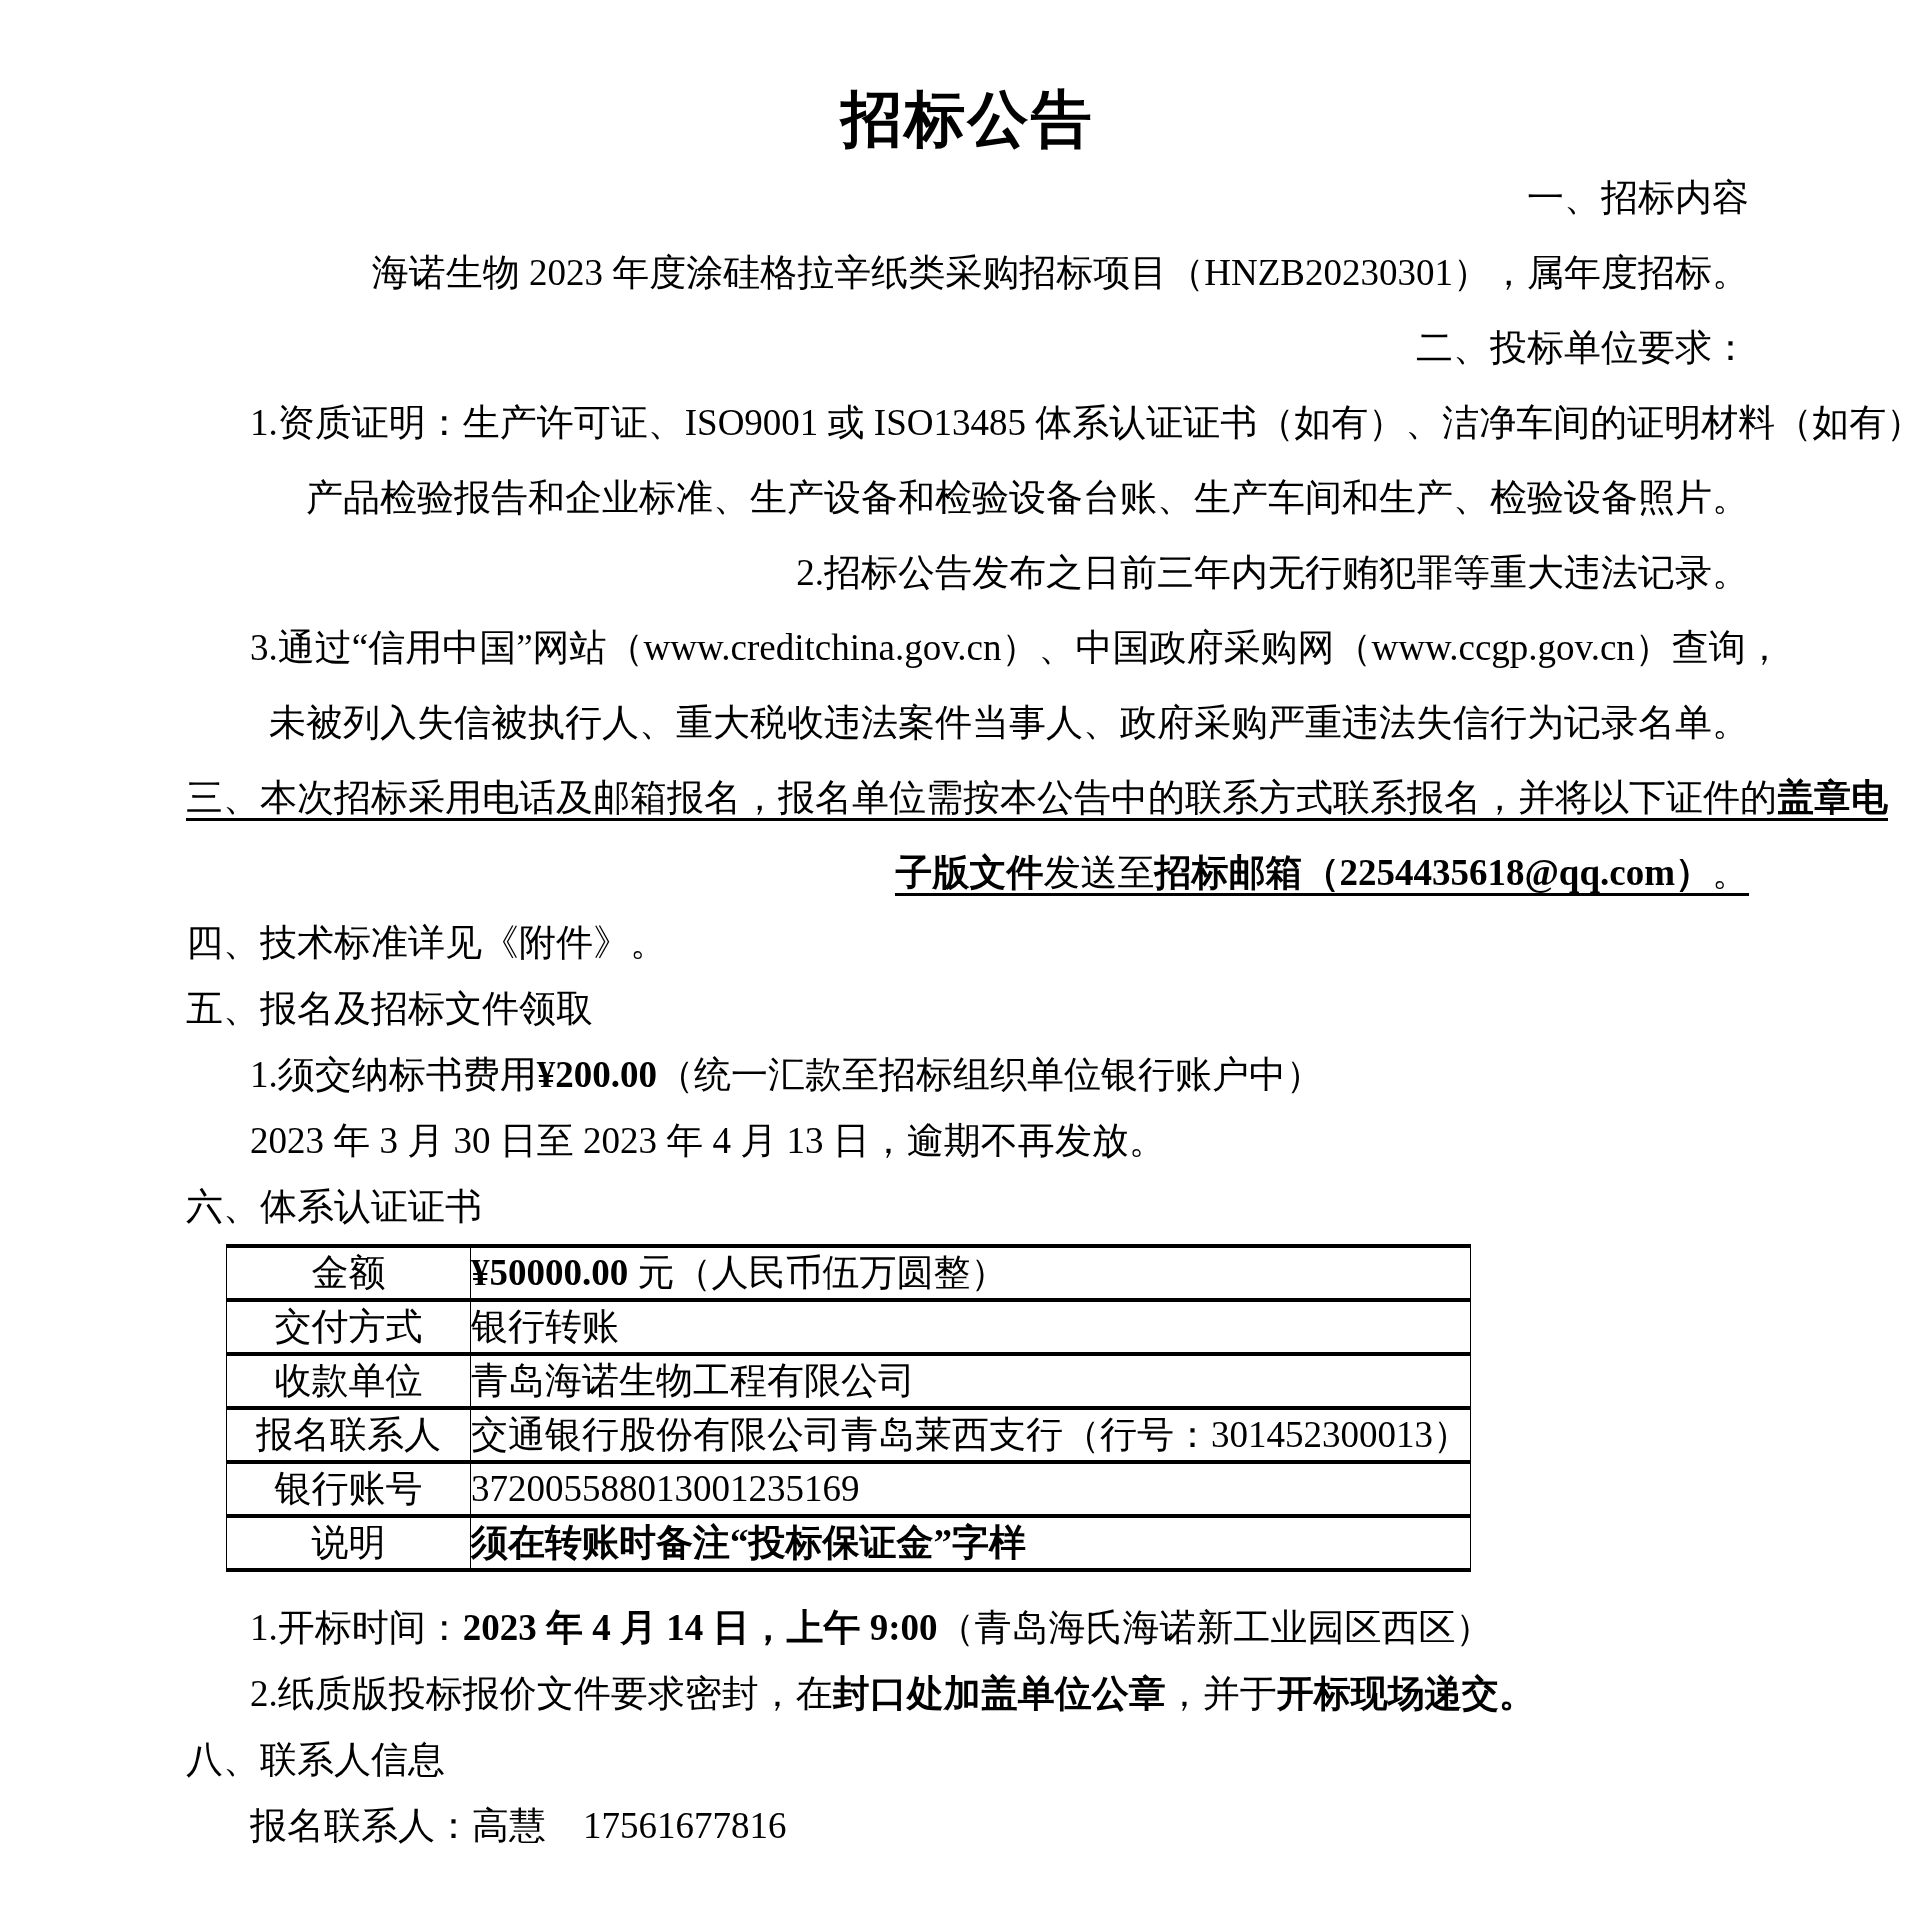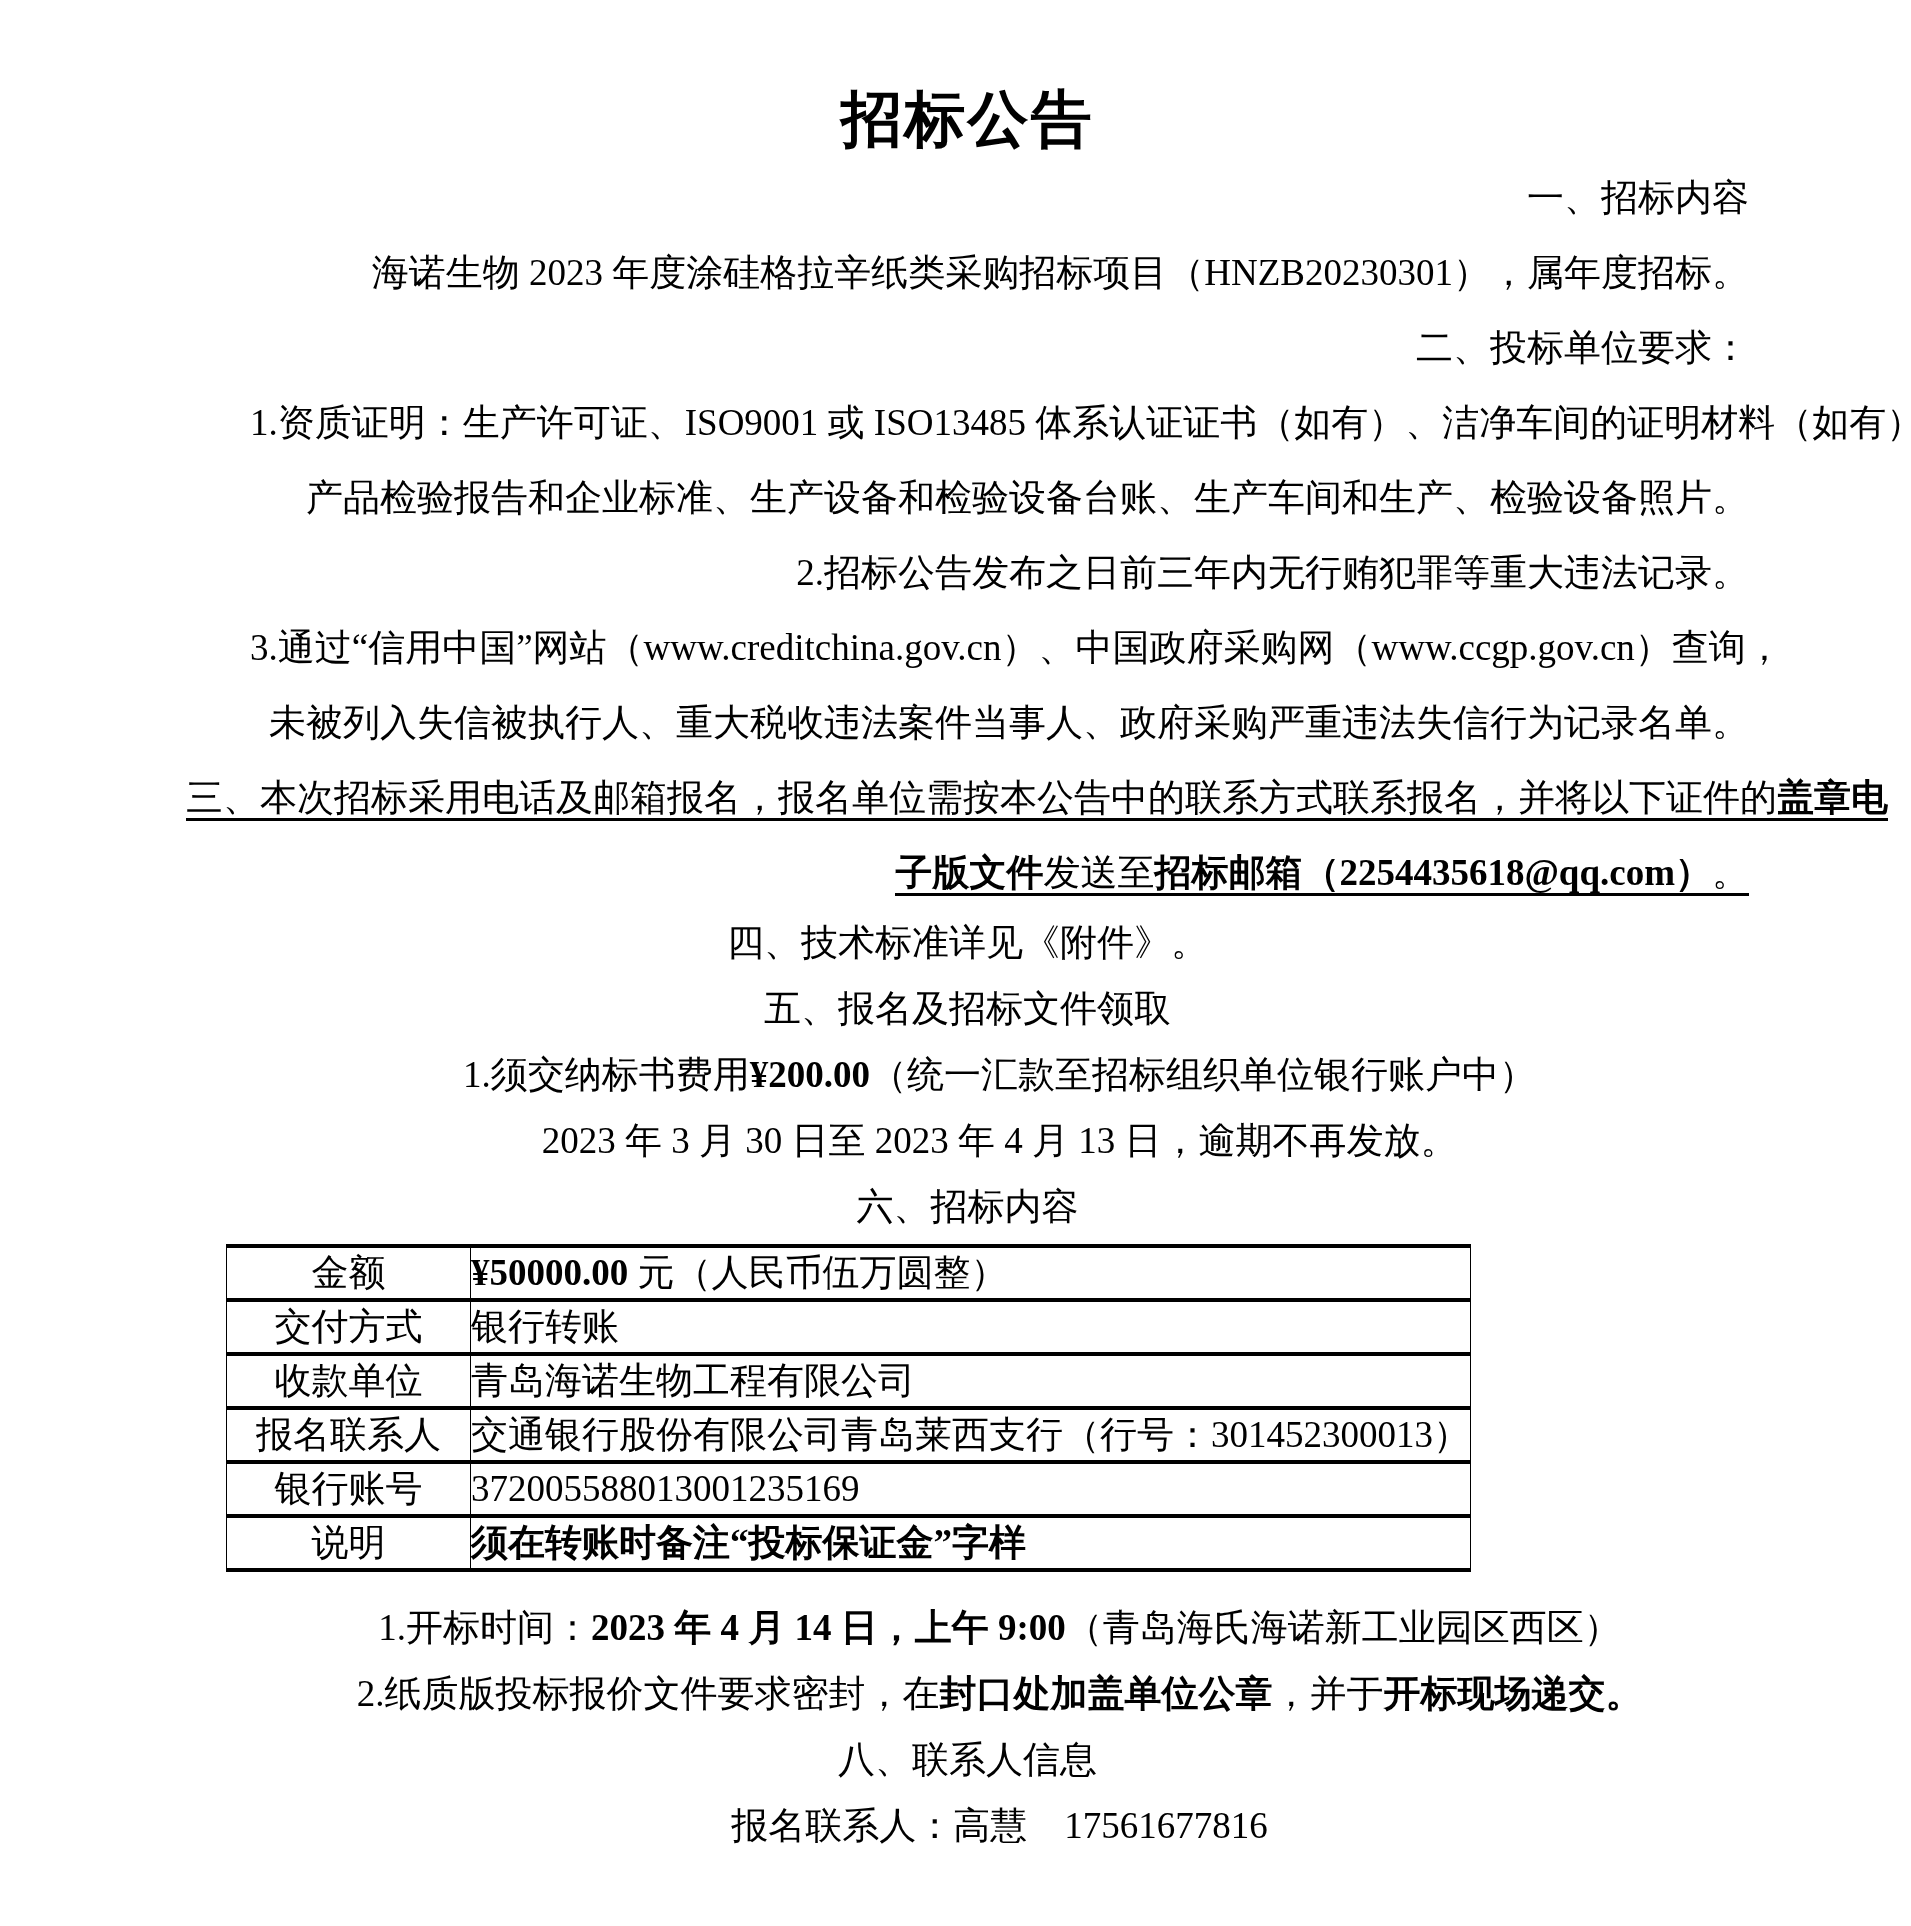--- a/index.html
+++ b/index.html
@@ -30,21 +30,21 @@
     letter-spacing: 2.3px;
   }
   .para {
     margin: 0;
     font-size: 37px;
     white-space: nowrap;
   }
   .para.indent { text-indent: 64px; }
   .block-a { margin-top: 10.8px; }
   .block-a .para { line-height: 75px; text-align: right; }
-  .block-b .para, .block-c .para { line-height: 66px; text-align: center; }
+  .block-b .para, .block-c .para { line-height: 66px; }
   .block-c { margin-top: 23px; }
   .run { font-weight: 400; }
   .run.b { font-weight: 700; }
   .run.u { border-bottom: 3.5px solid #000000; }
   table.deposit {
     border-collapse: collapse;
     margin: 3.9px 0 0 40px;
     table-layout: fixed;
     border-radius: 13px;
   }
@@ -86,21 +86,21 @@
       <p class="para"><span class="run">未被列入失信被执行人、重大税收违法案件当事人、政府采购严重违法失信行为记录名单。</span></p>
       <p class="para"><span class="run u">三、本次招标采用电话及邮箱报名，报名单位需按本公告中的联系方式联系报名，并将以下证件的</span><span class="run b u">盖章电</span></p>
       <p class="para"><span class="run b u">子版文件</span><span class="run u">发送至</span><span class="run b u">招标邮箱（2254435618@qq.com）</span><span class="run u">。</span></p>
     </div>
 
   <div class="block-b">
       <p class="para"><span class="run">四、技术标准详见《附件》。</span></p>
       <p class="para"><span class="run">五、报名及招标文件领取</span></p>
       <p class="para indent"><span class="run">1.须交纳标书费用</span><span class="run b">¥200.00</span><span class="run">（统一汇款至招标组织单位银行账户中）</span></p>
       <p class="para indent"><span class="run">2023 年 3 月 30 日至 2023 年 4 月 13 日，逾期不再发放。</span></p>
-      <p class="para"><span class="run">六、招标内容</span></p>
+      <p class="para"><span class="run">六、体系认证证书</span></p>
     </div>
 
   <table class="deposit">
     <tbody id="deposit-table-body">
         <tr>
           <td class="cell-label">金额</td>
           <td class="cell-value"><span class="run b">¥50000.00</span><span class="run"> 元（人民币伍万圆整）</span></td>
         </tr>
         <tr>
           <td class="cell-label">交付方式</td>

